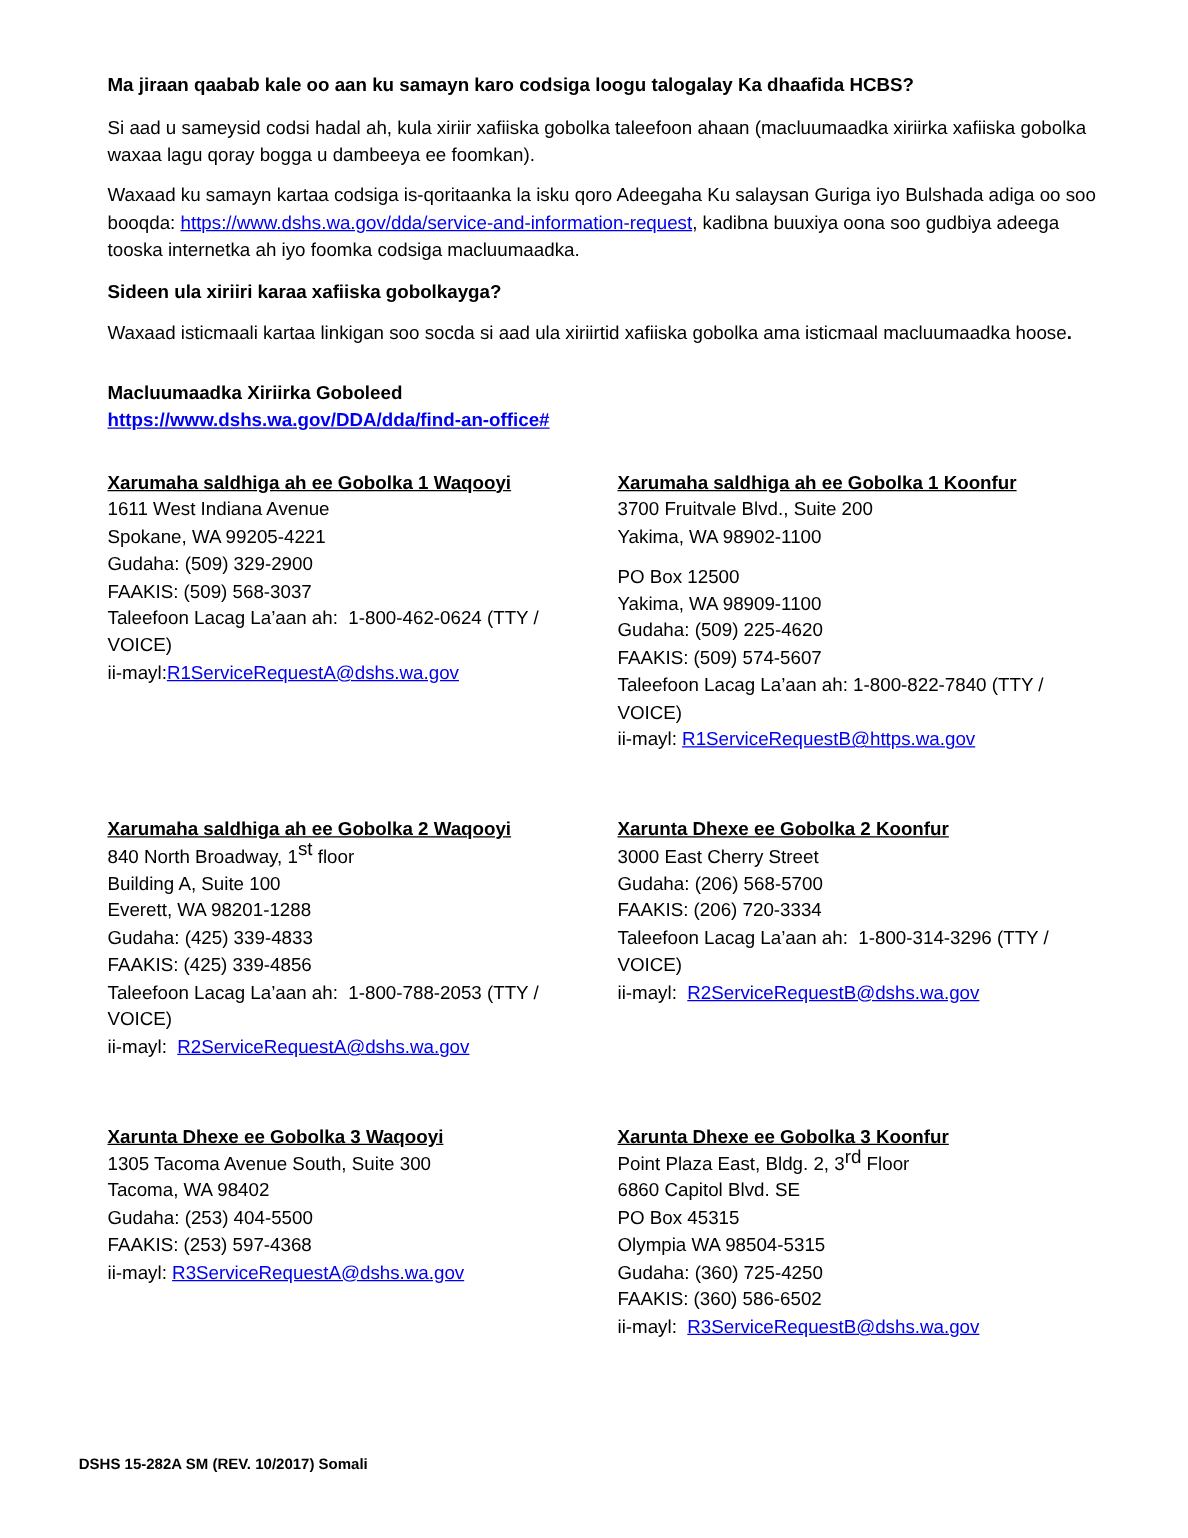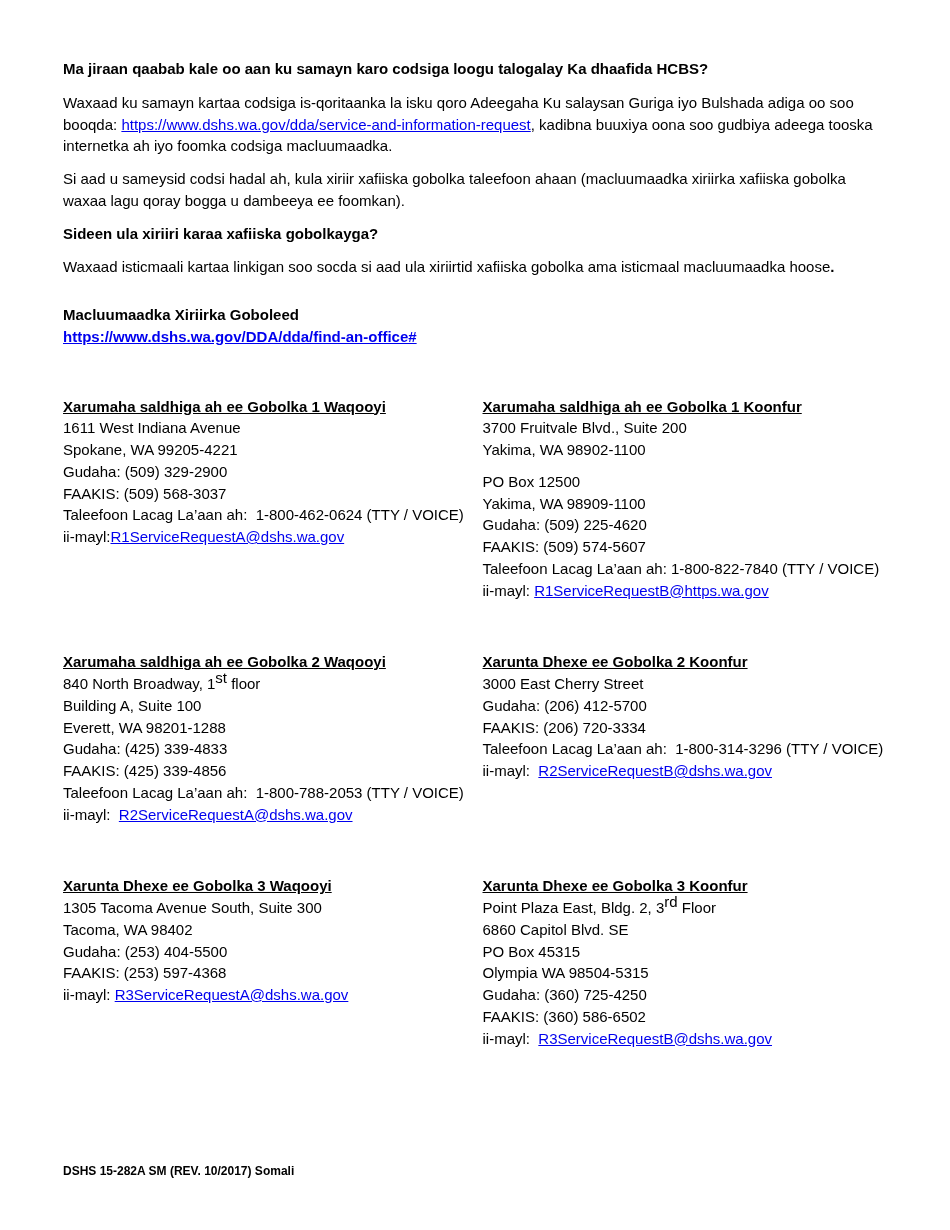--- a/index.html
+++ b/index.html
@@ -1,61 +1,61 @@
 <!DOCTYPE html>
 <html style="--link: #0000EE;"><head>
 <meta charset="utf-8">
 <style>
   html,body{margin:0;padding:0;background:#ffffff;}
   .page{
     position:relative;
     width:950px;height:1230px;
     box-sizing:border-box;
-    padding:58px 62px 0 63px;
+    padding:58px 62px 0 86px;
     background:#ffffff;
     color:#000000;
     font-family:"Liberation Sans",sans-serif;
     font-size:15px;
     line-height:1.45;
   }
   .q{font-weight:bold;margin:0 0 12px 0;}
   .para{margin:0 0 11px 0;white-space:pre-wrap;}
   .lnk{color:var(--link,#0000EE);text-decoration:underline;cursor:pointer;}
   .center-block{text-align:left;margin-top:26px;}
   .center-heading{font-weight:bold;}
   .center-link{font-weight:bold;color:var(--link,#0000EE);text-decoration:underline;cursor:pointer;display:inline-block;}
   .office-grid{
     display:grid;
     grid-template-columns:1fr 1fr;
     column-gap:14px;
     row-gap:50px;
-    margin-top:48px;
+    margin-top:28px;
   }
   .office-title{font-weight:bold;}
   .office-title .u{text-decoration:underline;}
   .line{white-space:pre-wrap;}
   .group.gap{margin-top:10px;}
   sup{font-size:15px;line-height:0;vertical-align:super;}
   .footer{
     position:absolute;
     left:63px;bottom:50px;
     font-size:12px;
     font-weight:bold;
   }
 </style>
 </head>
 <body>
 
 <div class="page">
 
   <div class="q">Ma jiraan qaabab kale oo aan ku samayn karo codsiga loogu talogalay Ka dhaafida HCBS?</div>
 
+  <p class="para">Si aad u sameysid codsi hadal ah, kula xiriir xafiiska gobolka taleefoon ahaan (macluumaadka xiriirka xafiiska gobolka waxaa lagu qoray bogga u dambeeya ee foomkan).</p>
+
   <p class="para"><span>Waxaad ku samayn kartaa codsiga is-qoritaanka la isku qoro Adeegaha Ku salaysan Guriga iyo Bulshada adiga oo soo booqda: </span><a class="lnk">https://www.dshs.wa.gov/dda/service-and-information-request</a><span>, kadibna buuxiya oona soo gudbiya adeega tooska internetka ah iyo foomka codsiga macluumaadka.</span></p>
-
-  <p class="para">Si aad u sameysid codsi hadal ah, kula xiriir xafiiska gobolka taleefoon ahaan (macluumaadka xiriirka xafiiska gobolka waxaa lagu qoray bogga u dambeeya ee foomkan).</p>
 
   <div class="q">Sideen ula xiriiri karaa xafiiska gobolkayga?</div>
 
   <p class="para"><span>Waxaad isticmaali kartaa linkigan soo socda si aad ula xiriirtid xafiiska gobolka ama isticmaal macluumaadka hoose</span><b>.</b></p>
 
   <div class="center-block">
     <div class="center-heading">Macluumaadka Xiriirka Goboleed</div>
     <a class="center-link">https://www.dshs.wa.gov/DDA/dda/find-an-office#</a>
   </div>
 
@@ -95,21 +95,21 @@
           <div class="line"><span>Gudaha: (425) 339-4833</span></div>
           <div class="line"><span>FAAKIS: (425) 339-4856</span></div>
           <div class="line"><span>Taleefoon Lacag La’aan ah:  1-800-788-2053 (TTY / VOICE)</span></div>
           <div class="line"><span>ii-mayl:  </span><a class="lnk">R2ServiceRequestA@dshs.wa.gov</a></div>
         </div>
       </div>
       <div class="office">
         <div class="office-title"><span class="u">Xarunta Dhexe ee Gobolka 2 Koonfur</span></div>
         <div class="group">
           <div class="line"><span>3000 East Cherry Street</span></div>
-          <div class="line"><span>Gudaha: (206) 412-5700</span></div>
+          <div class="line"><span>Gudaha: (206) 568-5700</span></div>
           <div class="line"><span>FAAKIS: (206) 720-3334</span></div>
           <div class="line"><span>Taleefoon Lacag La’aan ah:  1-800-314-3296 (TTY / VOICE)</span></div>
           <div class="line"><span>ii-mayl:  </span><a class="lnk">R2ServiceRequestB@dshs.wa.gov</a></div>
         </div>
       </div>
       <div class="office">
         <div class="office-title"><span class="u">Xarunta Dhexe ee Gobolka 3 Waqooyi</span></div>
         <div class="group">
           <div class="line"><span>1305 Tacoma Avenue South, Suite 300</span></div>
           <div class="line"><span>Tacoma, WA 98402</span></div>

